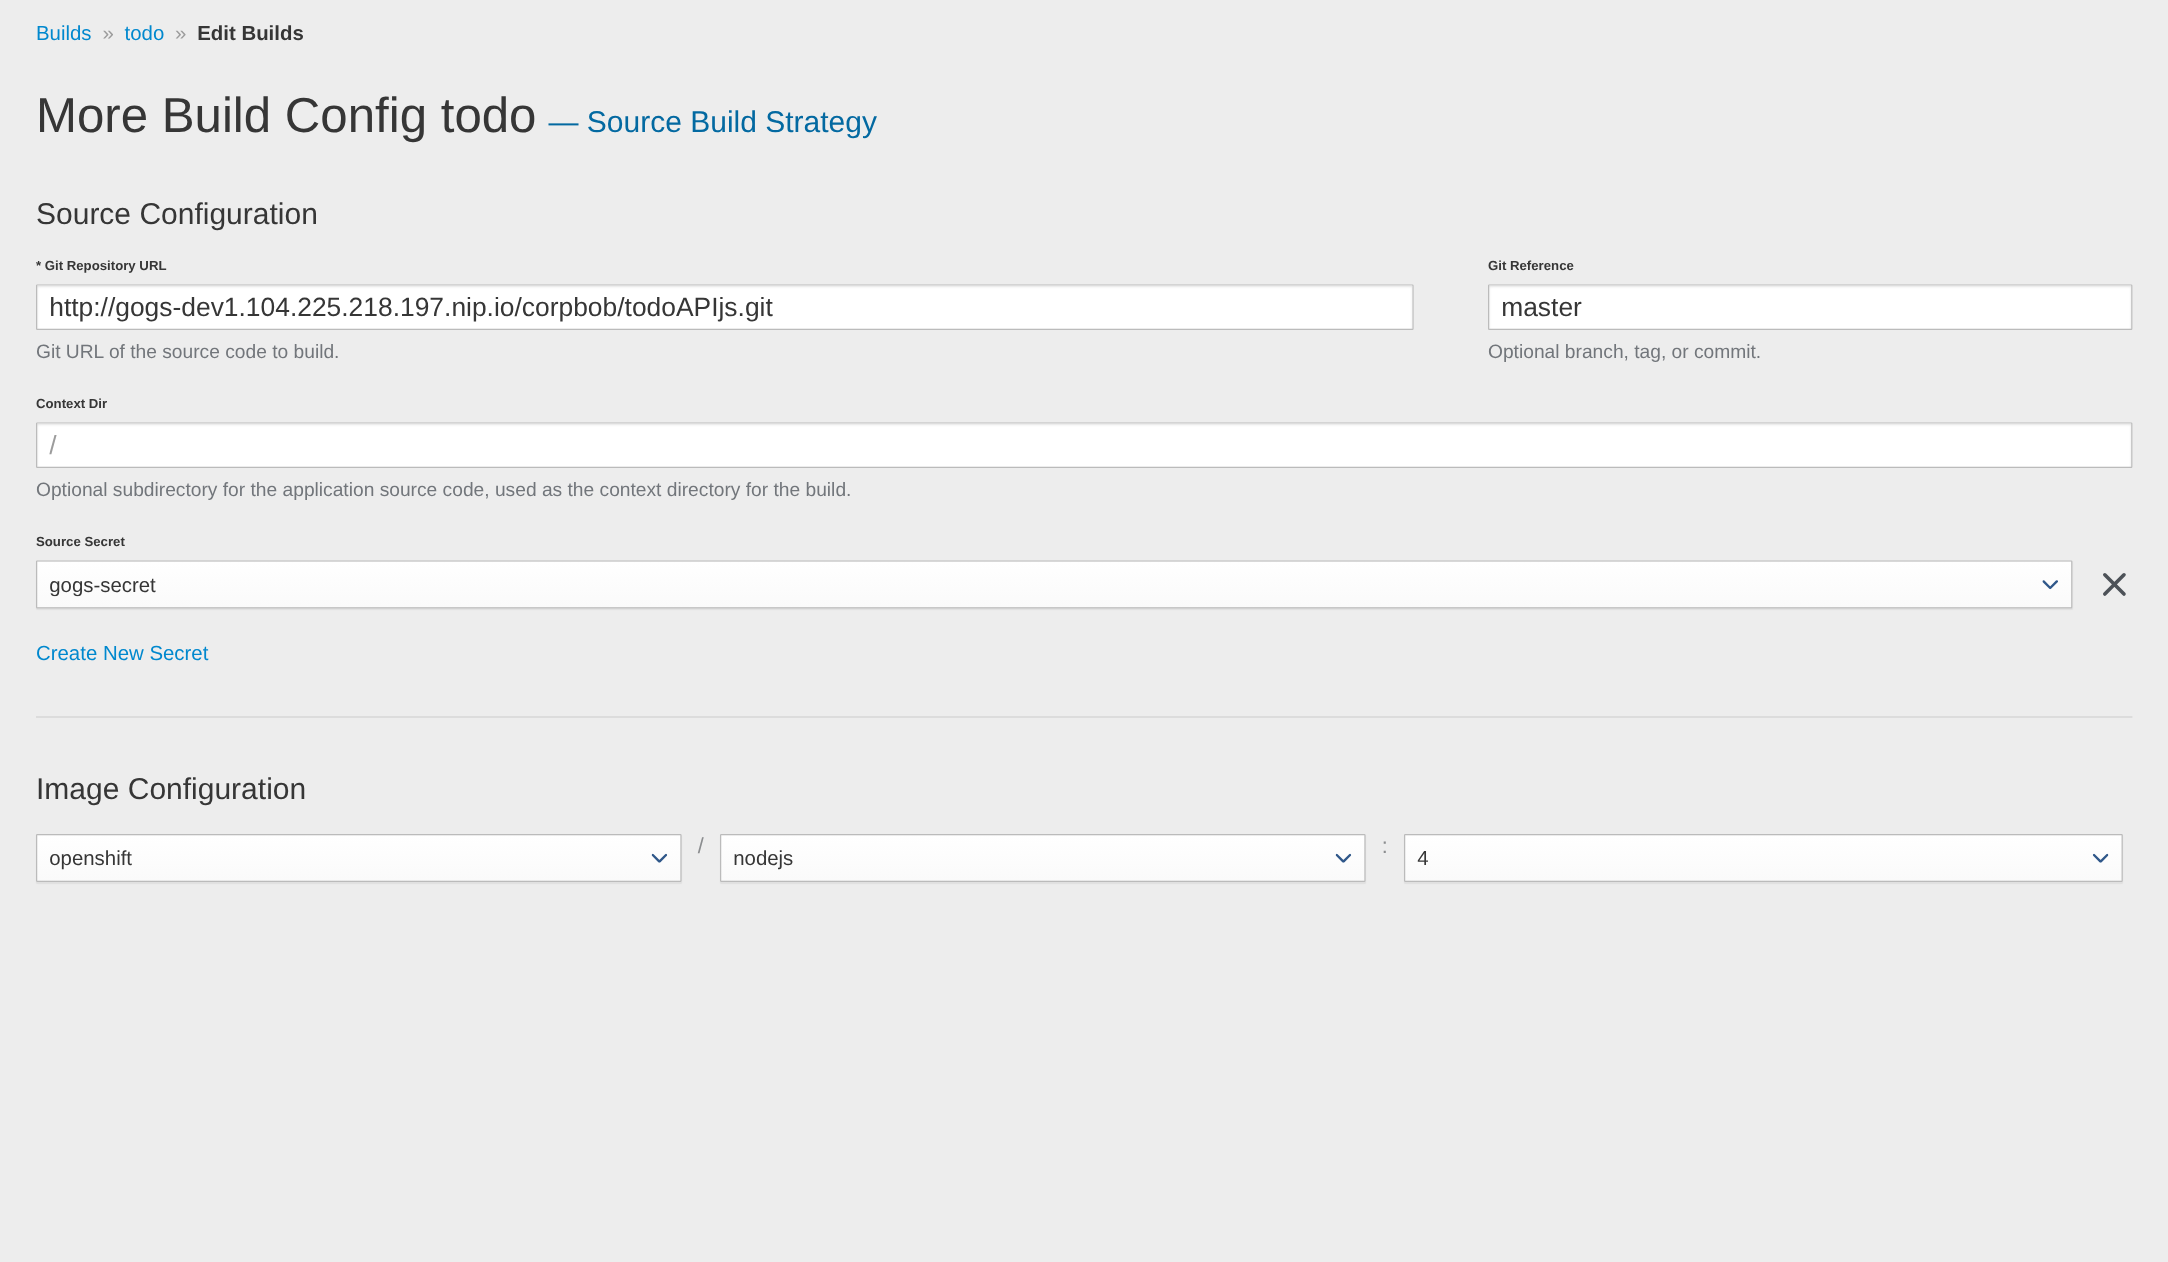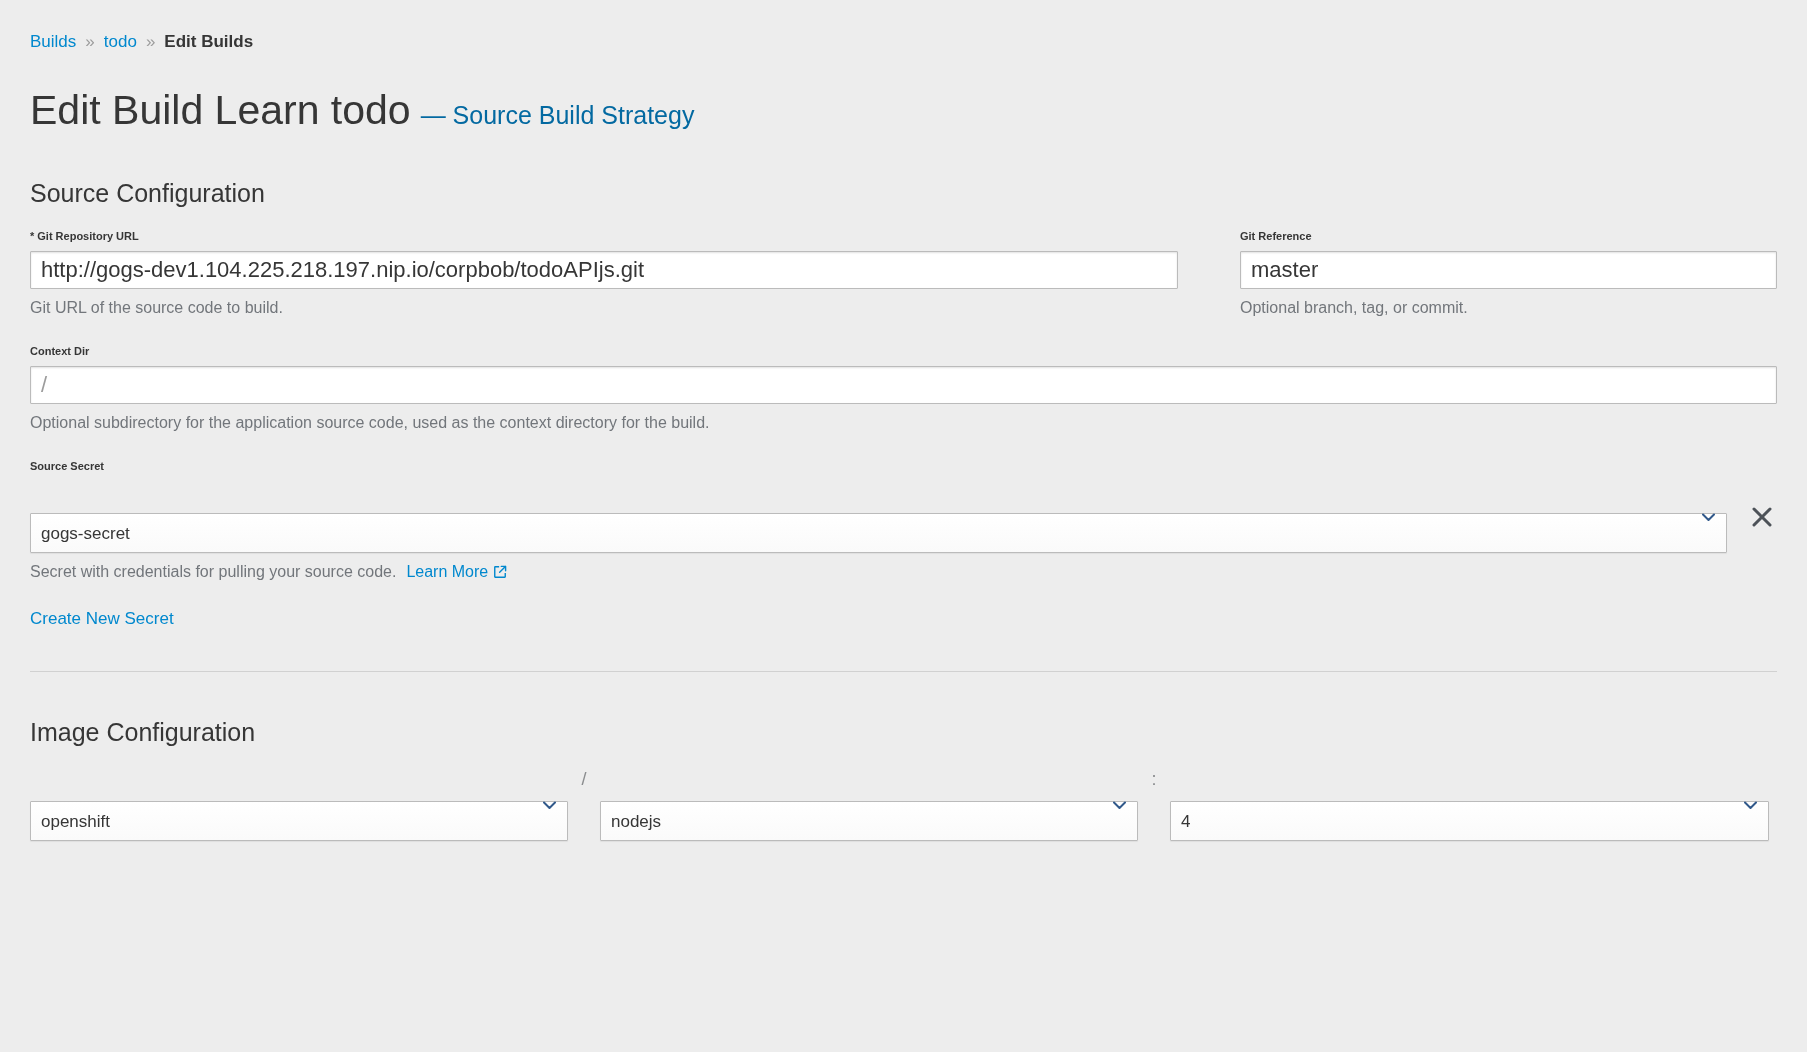--- a/index.html
+++ b/index.html
@@ -21,21 +21,21 @@
     box-sizing: border-box;
     padding: 0 30px;
   }
 
   
   .breadcrumb {
     display: flex;
     align-items: center;
     height: 44px;
     font-size: 17px;
-    padding-top: 20px;
+    padding-top: 6px;
   }
   .crumb-link {
     color: #0088ce;
     cursor: pointer;
     text-decoration: none;
   }
   .crumb-sep {
     color: #9c9c9c;
     margin: 0 9px;
     font-size: 17px;
@@ -125,21 +125,20 @@
     font-family: "Liberation Sans", sans-serif;
     color: #363636;
     background: linear-gradient(to bottom, #ffffff 0%, #fafafa 100%);
     border: 1px solid #bbb;
     border-radius: 1px;
     box-shadow: 0 1px 1px rgba(0,0,0,0.06);
     -webkit-appearance: none;
     appearance: none;
     outline: none;
     cursor: pointer;
-    margin-top: 32px;
   }
   .chevron {
     position: absolute;
     right: 12px;
     top: 50%;
     transform: translateY(-50%);
     pointer-events: none;
     width: 13px;
     height: 8px;
     color: #30588a;
@@ -215,21 +214,21 @@
 
   <nav class="breadcrumb">
     <a class="crumb-link">Builds</a>
     <span class="crumb-sep">»</span>
     <a class="crumb-link">todo</a>
     <span class="crumb-sep">»</span>
     <span class="crumb-current">Edit Builds</span>
   </nav>
 
   <h1 class="page-title">
-    <span>Edit Build Learn todo</span><span class="subtitle">— Source Build Strategy</span>
+    <span>More Build Config todo</span><span class="subtitle">— Source Build Strategy</span>
   </h1>
 
   <h2 class="section-heading">Source Configuration</h2>
 
   <div class="row-2col">
     <div class="col-left">
       <label class="field-label"><span class="req-star">*</span><span>Git Repository URL</span></label>
       <input class="inp" type="text" value="http://gogs-dev1.104.225.218.197.nip.io/corpbob/todoAPIjs.git" style="">
       <div class="help-text">Git URL of the source code to build.</div>
     </div>
@@ -260,25 +259,20 @@
         </svg>
       </div>
 
       <button class="clear-btn">
         <svg viewBox="0 0 22 22" width="22" height="22">
           <path d="M3 3 L19 19 M19 3 L3 19" fill="none" stroke="currentColor" stroke-width="3" stroke-linecap="round"></path>
         </svg>
       </button>
     </div>
 
-    <div class="help-text"><span>Secret with credentials for pulling your source code.</span><a><span>Learn More</span><svg viewBox="0 0 16 16" width="14" height="14" style="vertical-align:-2px;margin-left:5px">
-        <path d="M7 2 H2.5 A0.5 0.5 0 0 0 2 2.5 V13.5 A0.5 0.5 0 0 0 2.5 14 H13.5 A0.5 0.5 0 0 0 14 13.5 V9" fill="none" stroke="currentColor" stroke-width="1.6"></path>
-        <path d="M9.5 1.6 H14.4 V6.5" fill="none" stroke="currentColor" stroke-width="1.6" stroke-linecap="round" stroke-linejoin="round"></path>
-        <path d="M14.2 1.8 L7.6 8.4" fill="none" stroke="currentColor" stroke-width="1.6" stroke-linecap="round"></path>
-      </svg></a></div>
 
     <a class="link-btn">Create New Secret</a>
   </div>
 
   <hr class="divider">
 
   <h2 class="section-heading">Image Configuration</h2>
 
 
   <div class="triple">

